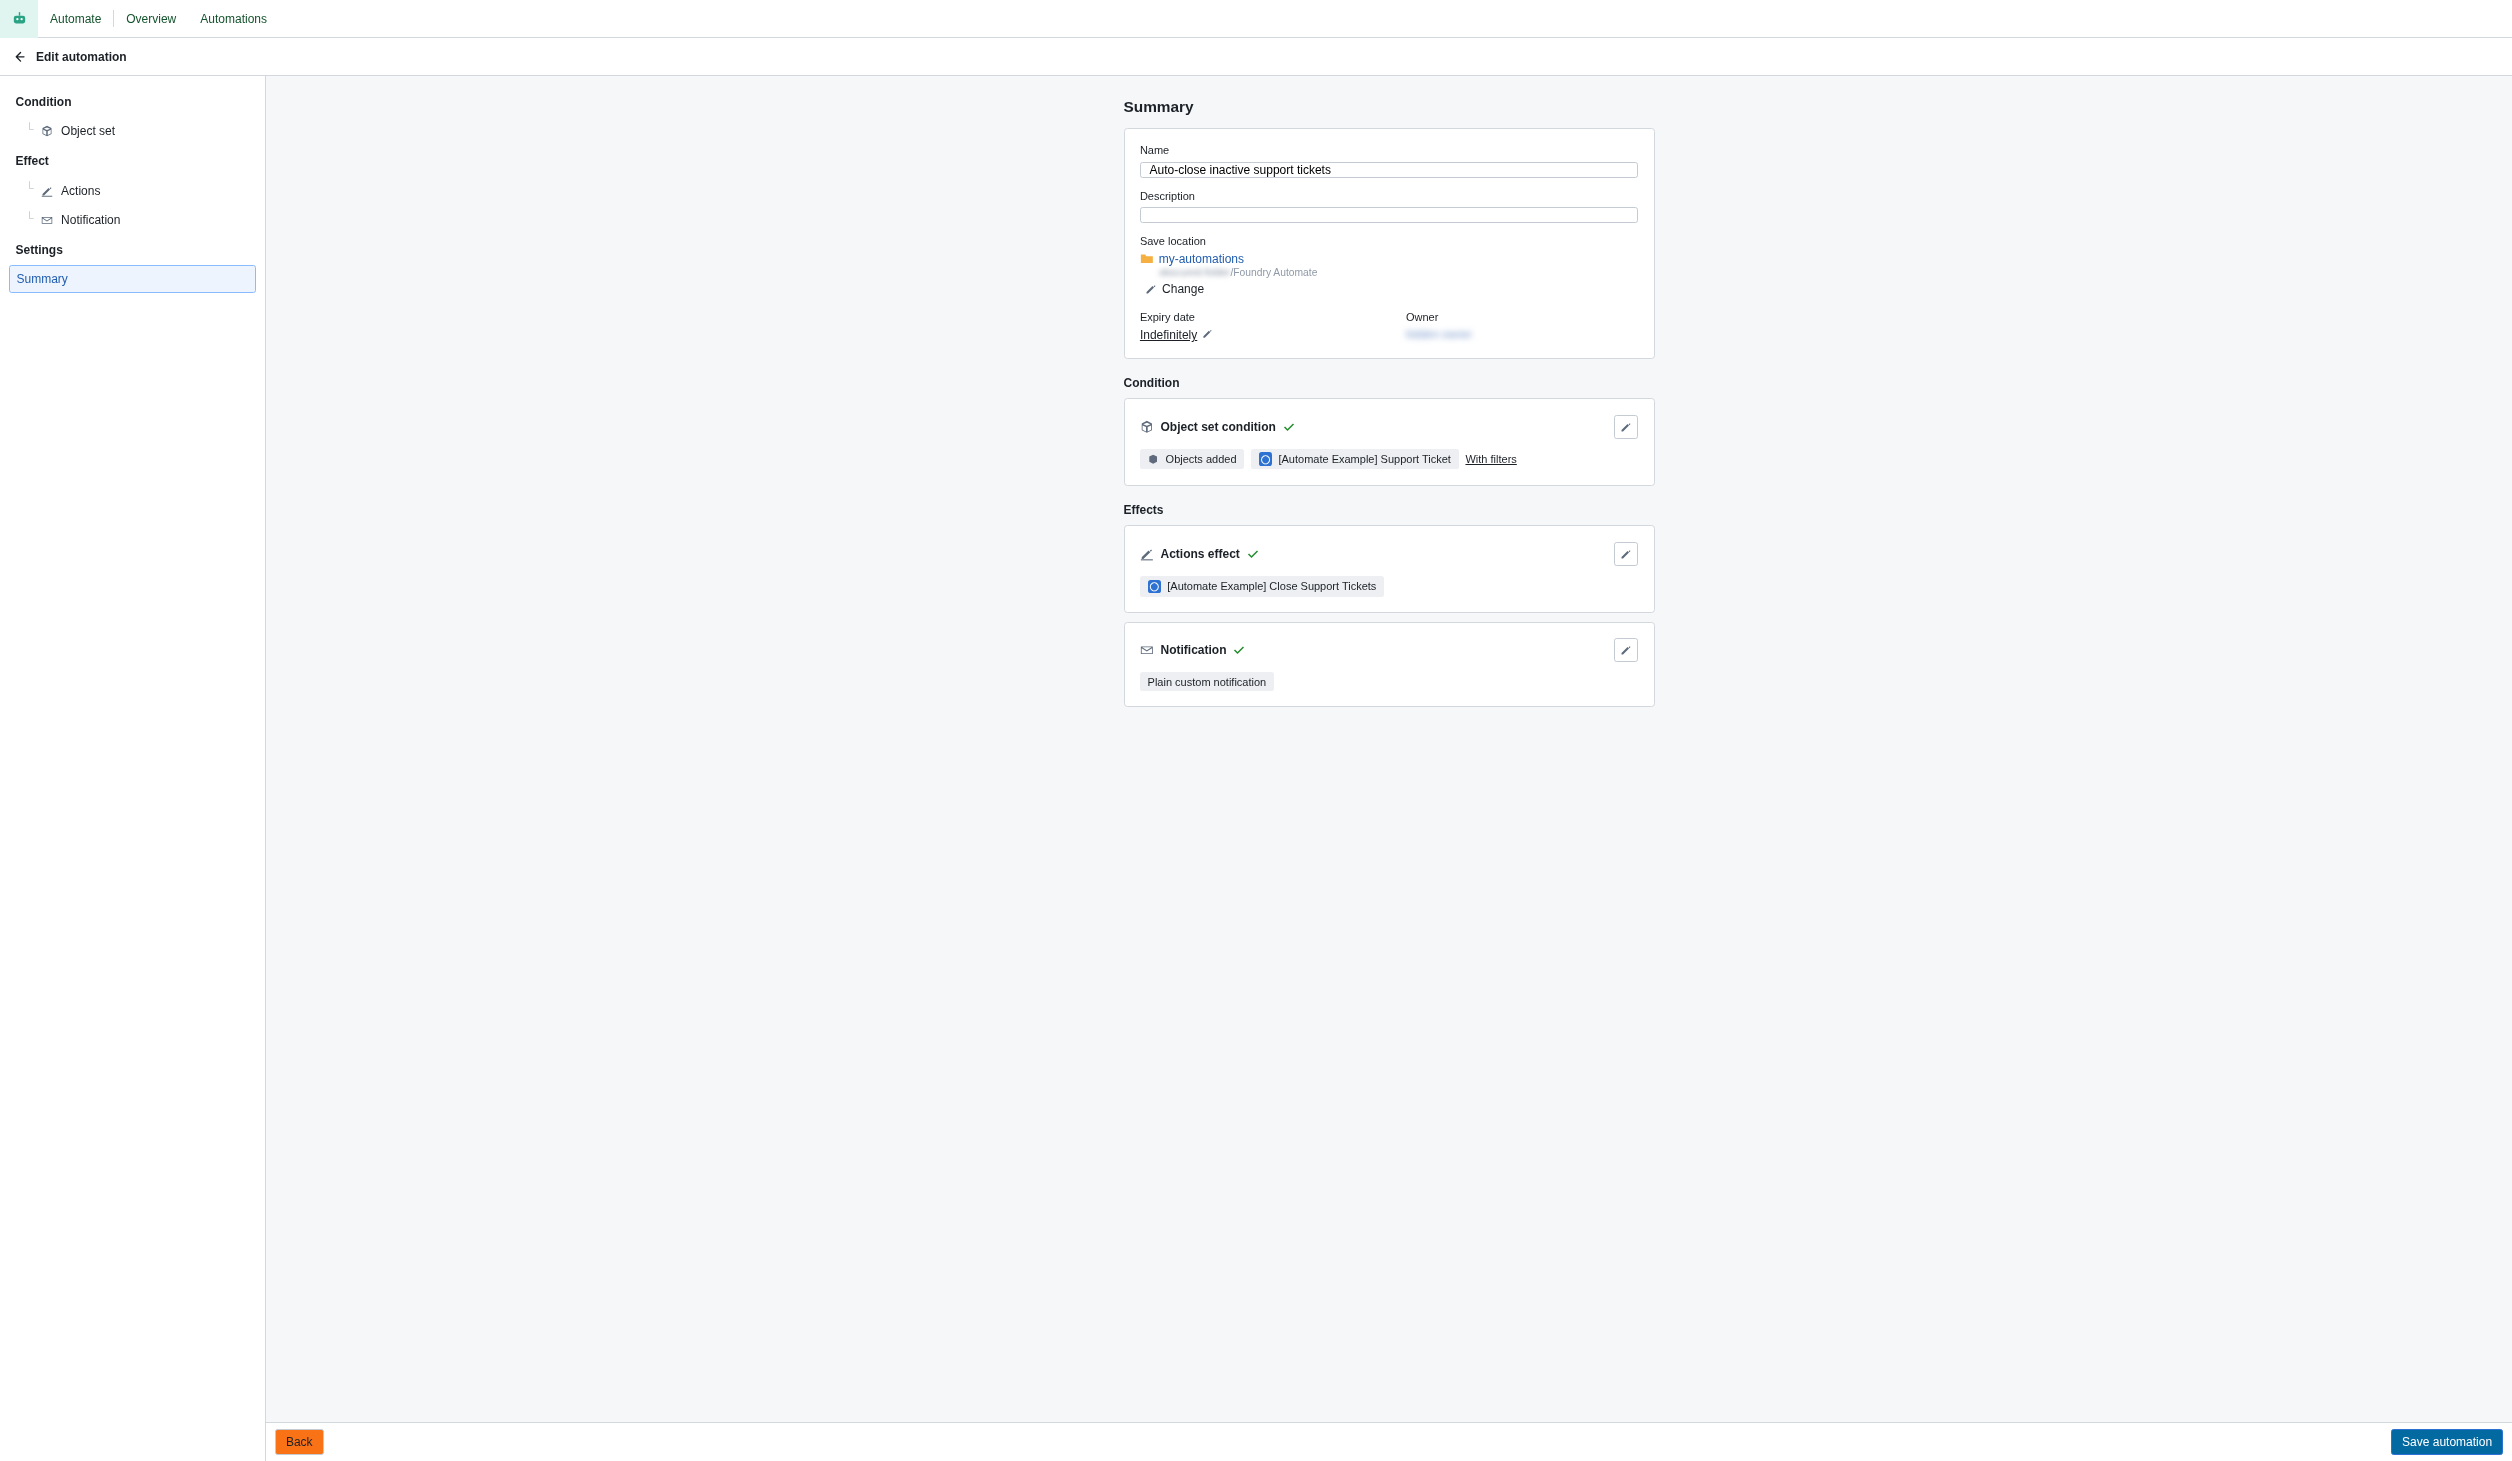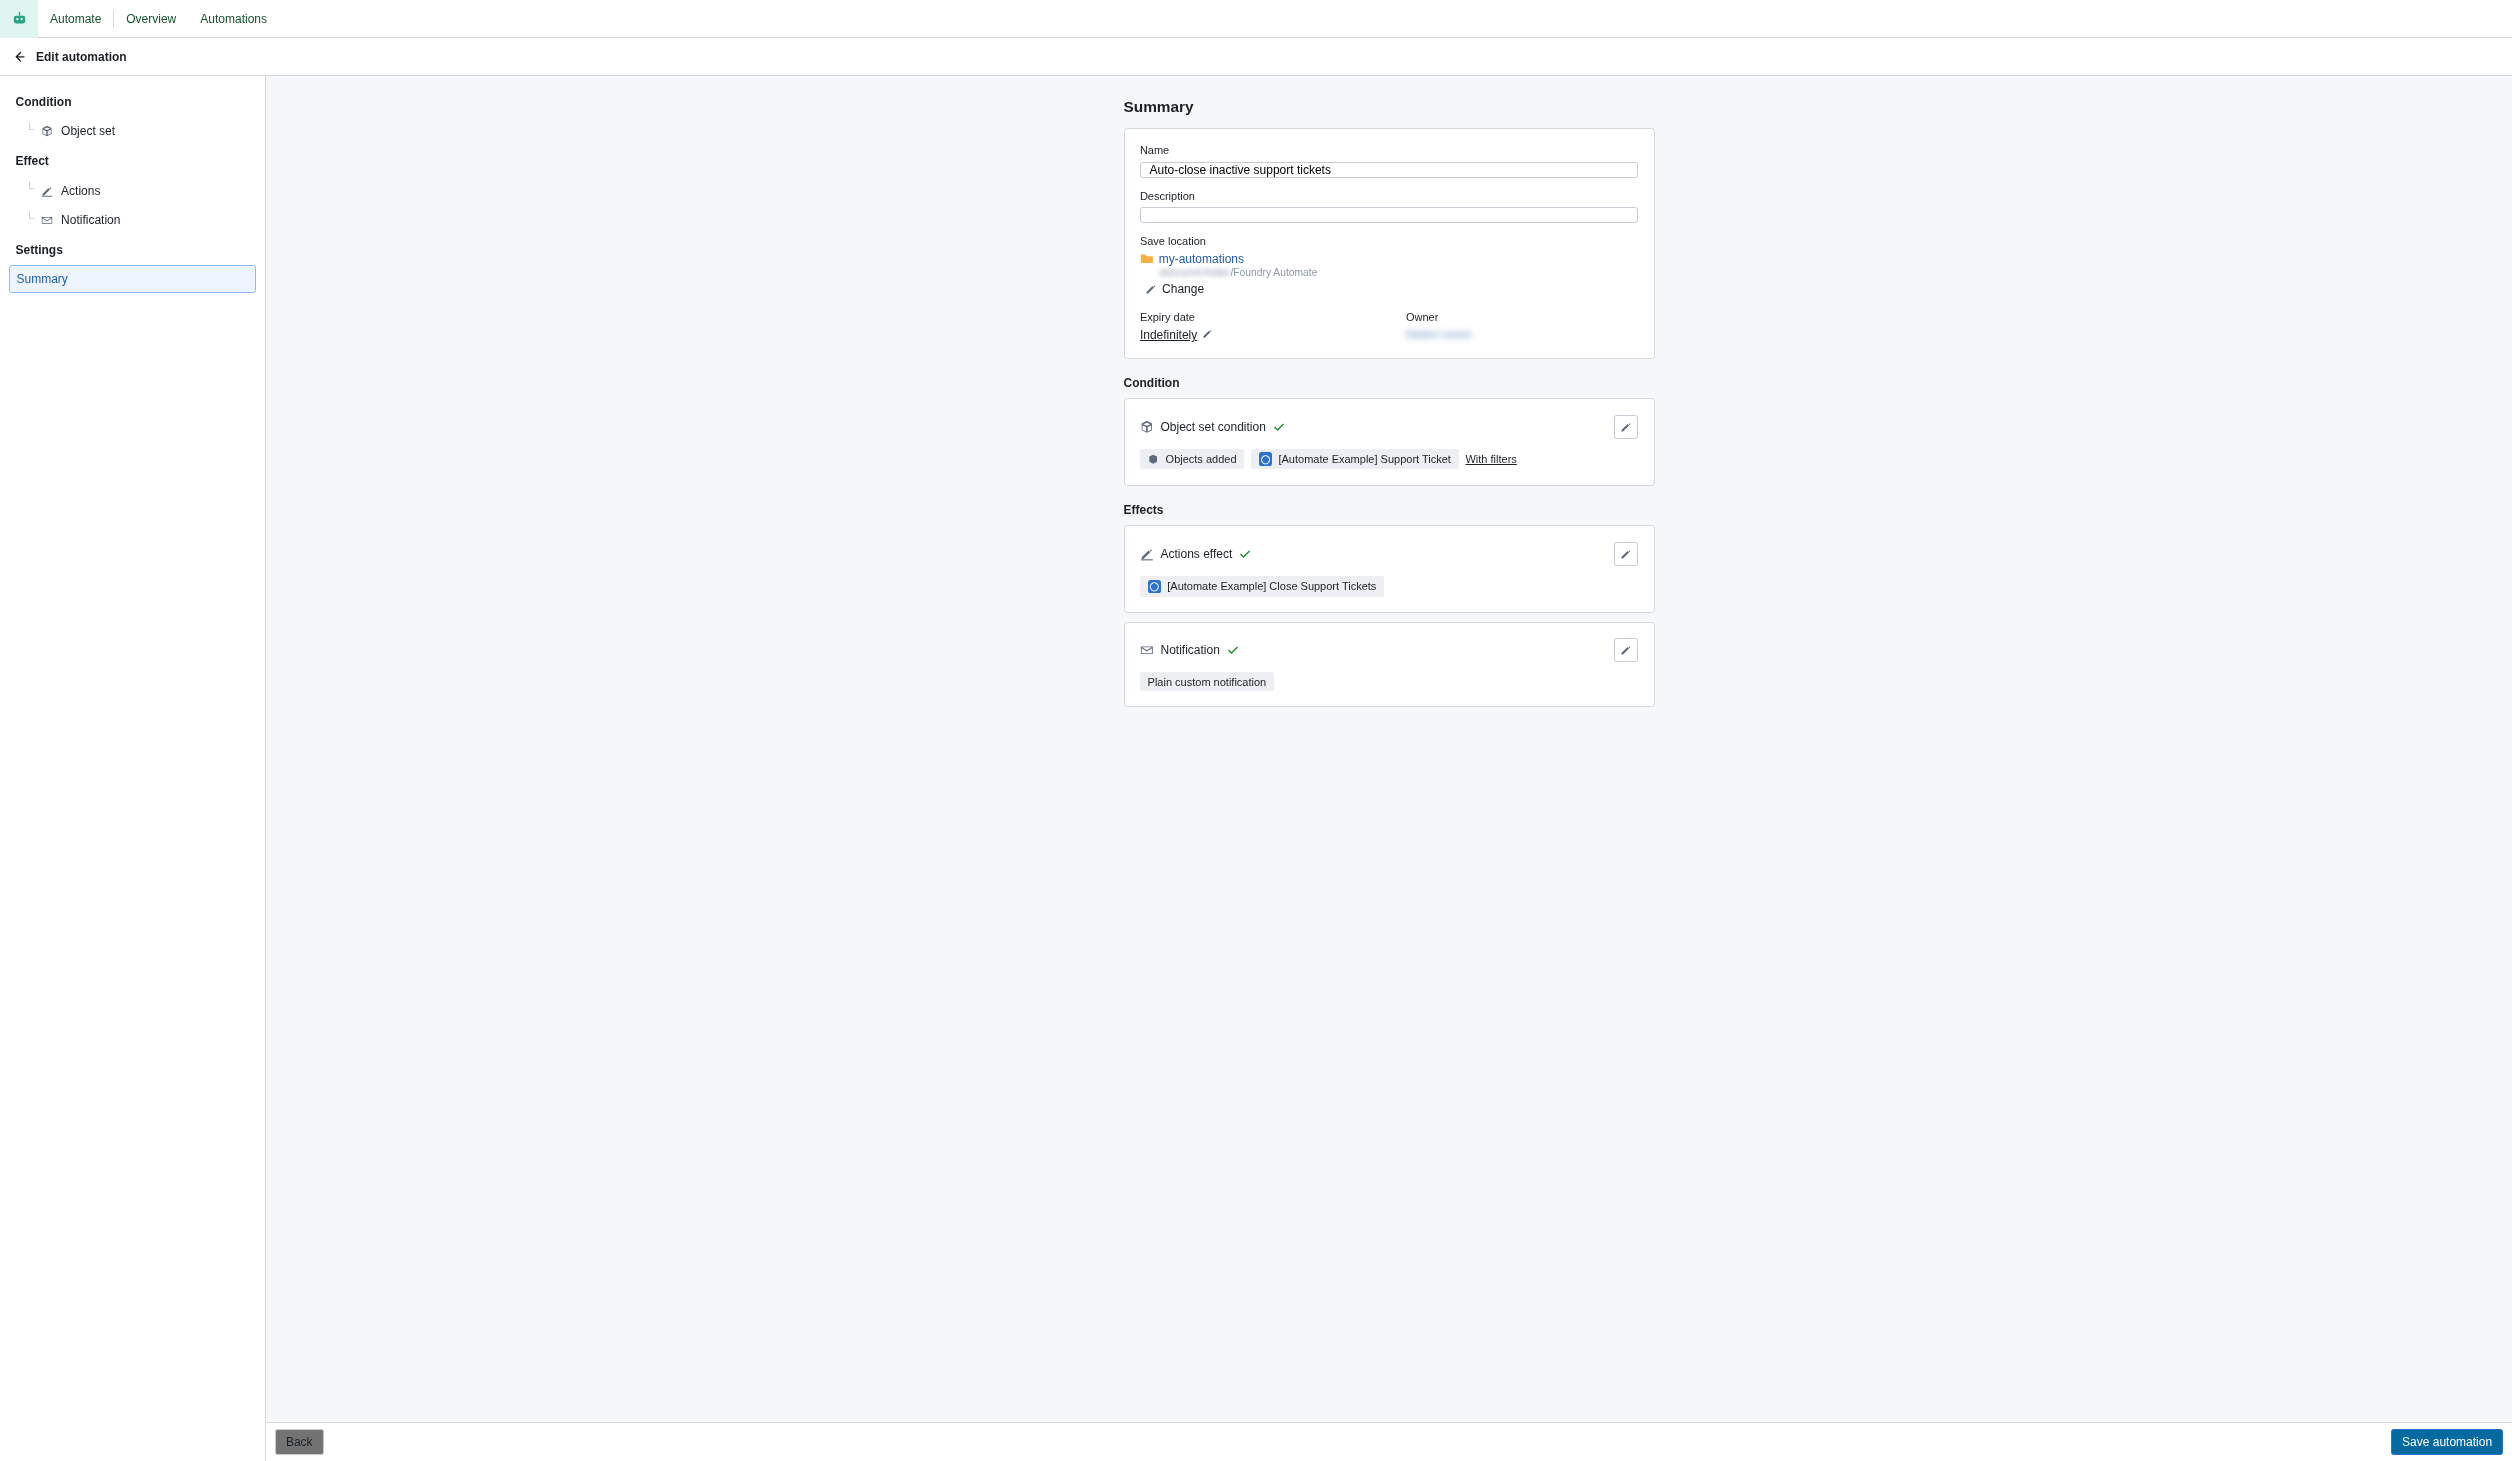--- a/index.html
+++ b/index.html
@@ -153,21 +153,21 @@
   .change-btn {
     display:inline-flex; align-items:center; gap:5.1px;
     color:#1c2127; cursor:pointer; padding:3.4px 5.1px;
   }
 
   .card-header {
     display: flex; align-items: center; justify-content: space-between;
     margin-bottom: 10.3px;
   }
   .card-header .left { display:flex; align-items:center; gap:6.9px; }
-  .card-header .title { font-weight: 400; }
+  .card-header .title { font-weight: 700; }
   .check { color: #238c2c; }
   .icon-btn {
     width: 24px; height: 24px;
     border: 0.9px solid #c5cbd3;
     border-radius: 2.6px;
     background: #ffffff;
     display:flex; align-items:center; justify-content:center;
     cursor: pointer;
     color:#5f6b7c;
   }
@@ -199,21 +199,21 @@
   }
   .btn {
     height: 26px;
     padding: 0 10.3px;
     border-radius: 2.6px;
     font-size: 12px;
     cursor: pointer;
     display:inline-flex; align-items:center;
   }
   .btn.default {
-    background:#737373; border:0.9px solid #c5cbd3; color:#1c2127;
+    background:#f97316; border:0.9px solid #c5cbd3; color:#1c2127;
   }
   .btn.primary {
     background:#0369a1; border:0.9px solid #2d72d2; color:#ffffff;
   }
 
   .mt { margin-top: 12px; }
 
   svg { display:block; }
 </style>
 </head>

